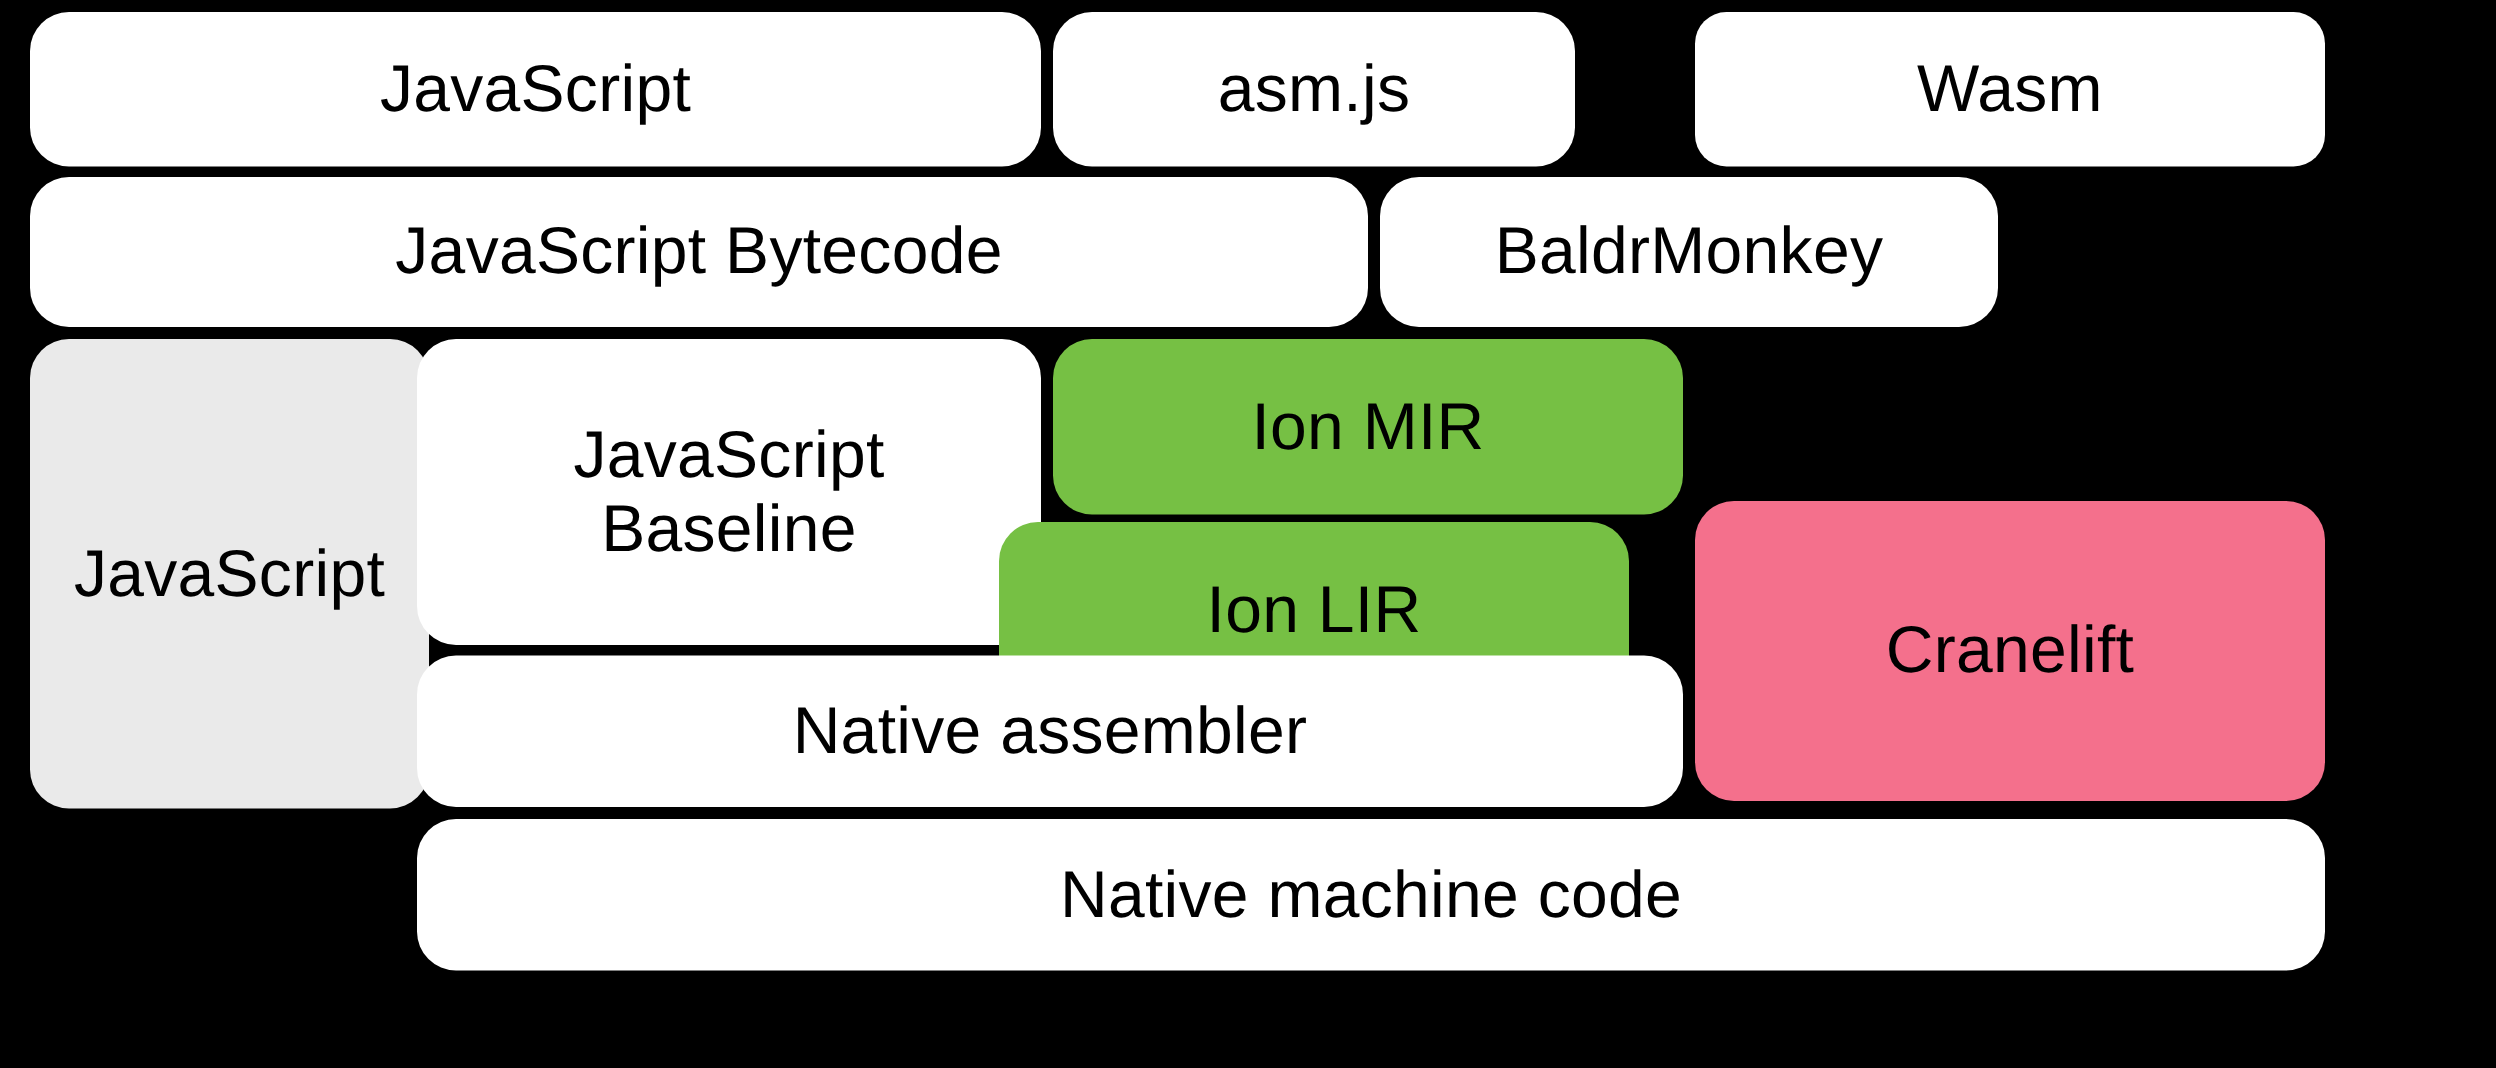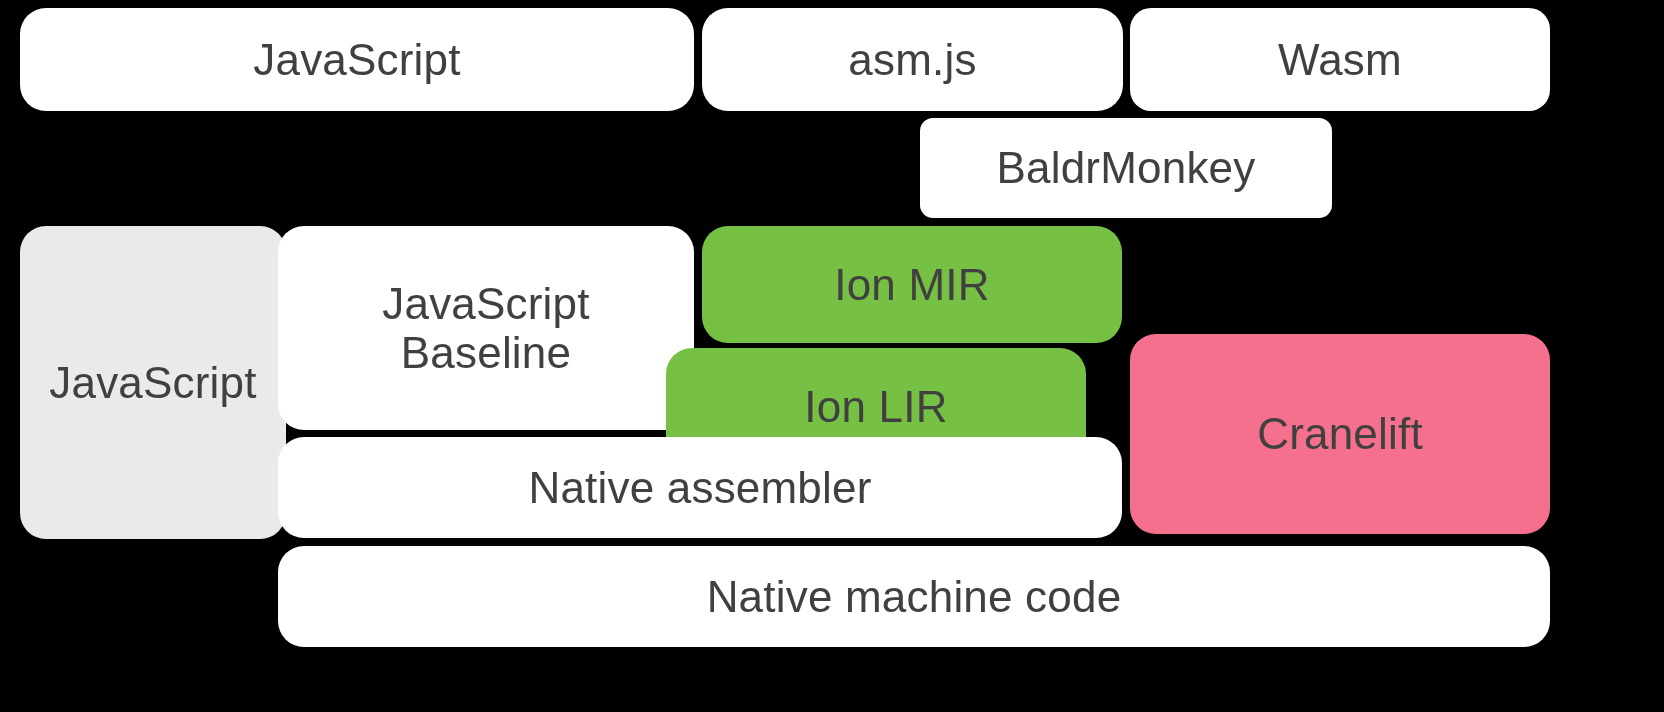--- a/index.html
+++ b/index.html
@@ -16,21 +16,21 @@
     width: 1664px;
     height: 712px;
     background: #000000;
     overflow: hidden;
   }
   .node {
     position: absolute;
     box-sizing: border-box;
     border-radius: 26px;
     background: #ffffff;
-    color: #404040;
+    color: #000000;
     display: flex;
     align-items: center;
     justify-content: center;
     text-align: center;
     line-height: 1.12;
     font-size: 44px;
     font-weight: 400;
     letter-spacing: 0.2px;
     padding: 2px 10px;
     white-space: pre-line;
@@ -47,30 +47,33 @@
 </style>
 </head>
 <body>
 
 <div id="stack-diagram">
 
   <div class="node fill-white" style="left:20px; top:8px; width:674px; height:103px;">
     <span class="node-label">JavaScript</span>
   </div>
 
-  <div class="node fill-white" style="left:702px; top:8px; width:421px; height:103px;">
+  <div class="node fill-white" style="left:702px; top:8px; width:348px; height:103px;">
     <span class="node-label">asm.js</span>
   </div>
 
   <div class="node fill-white" style="left:1130px; top:8px; width:420px; height:103px;border-radius:21px;">
     <span class="node-label">Wasm</span>
   </div>
 
+  <div class="node fill-white" style="left:20px; top:118px; width:892px; height:100px;">
+    <span class="node-label">JavaScript Bytecode</span>
+  </div>
 
-  <div class="node fill-white" style="left:920px; top:118px; width:412px; height:100px;border-radius:13px;">
+  <div class="node fill-white" style="left:920px; top:118px; width:412px; height:100px;">
     <span class="node-label">BaldrMonkey</span>
   </div>
 
   <div class="node fill-grey" style="left:20px; top:226px; width:266px; height:313px;">
     <span class="node-label">JavaScript</span>
   </div>
 
   <div class="node fill-white" style="left:278px; top:226px; width:416px; height:204px;">
     <span class="node-label">JavaScript
 Baseline</span>

